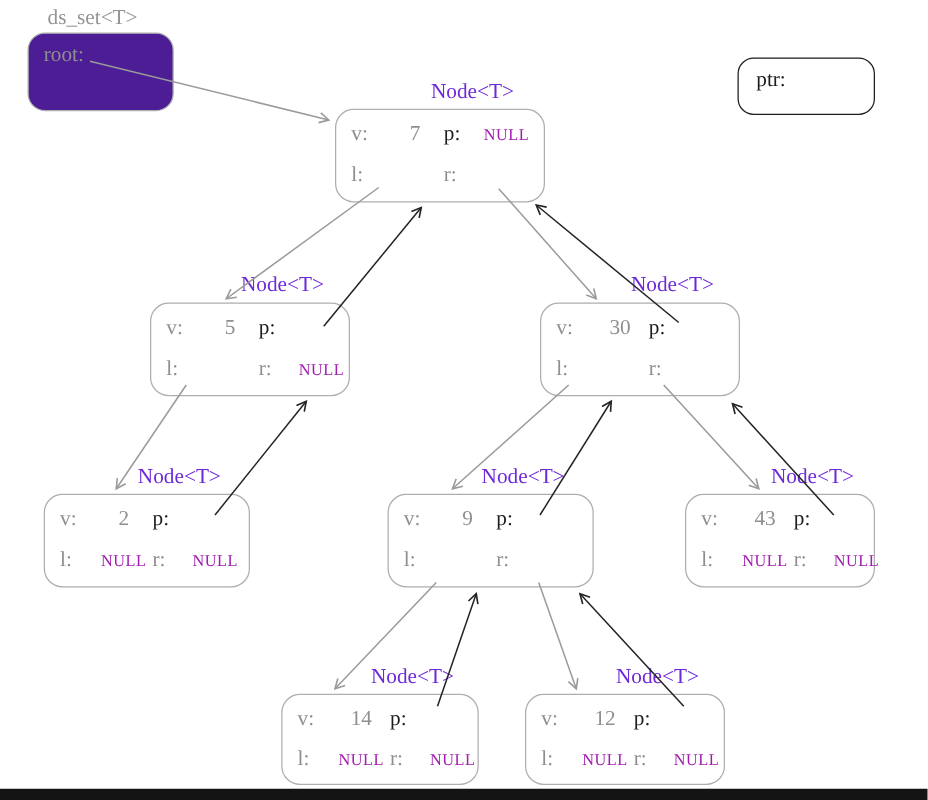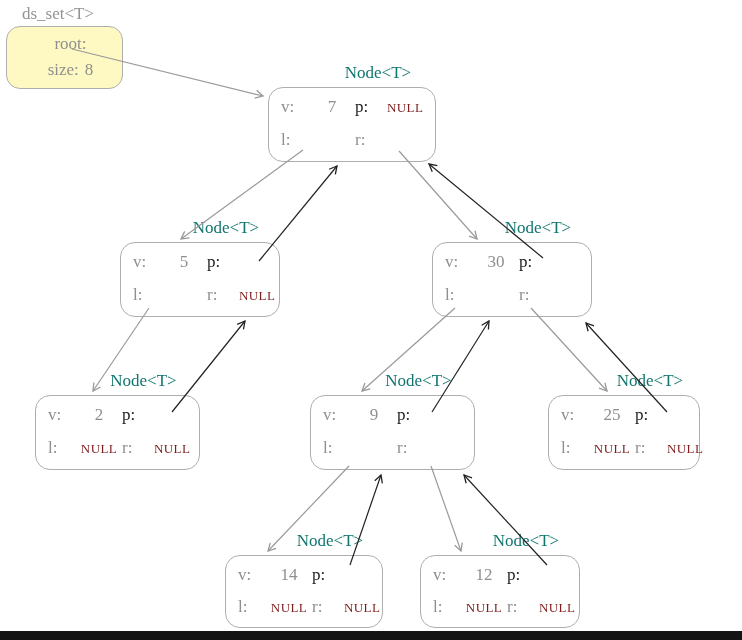--- a/index.html
+++ b/index.html
@@ -13,45 +13,45 @@
   .canvas { position:absolute; inset:0; }
 
   
   .edges { position:absolute; left:0; top:0; width:742px; height:640px; pointer-events:none; z-index:5; }
 
   
   .node { position:absolute; z-index:2; }
   .node-title {
     height:27px; line-height:25px; text-align:center;
     transform:translateX(26px);
-    color:#0f766e; font-size:17px;
+    color:#6d28d9; font-size:17px;
   }
   .node-box {
     border:1px solid #aeaeae; border-radius:15px; background:#fff;
     padding:4px 8px 4px 12px;
     display:flex; flex-direction:column; justify-content:space-around;
   }
   .node-row { display:flex; align-items:baseline; height:32px; line-height:30px; }
   .k   { font-size:17px; }
   .gray  { color:#8f8f8f; }
   .blackt{ color:#1c1c1c; }
   .w1 { width:28px; flex:none; }
   .w2 { width:46px; flex:none; text-align:center; }
   .w3 { width:30px; flex:none; }
   .w4 { flex:1; padding-left:2px; }
   .val { font-size:17px; }
-  .nul { font-size:13px; color:#7f1d1d; letter-spacing:0.4px; }
-
-  
-  .dsset { position:absolute; left:6px; top:4px; z-index:2; }
+  .nul { font-size:13px; color:#a21caf; letter-spacing:0.4px; }
+
+  
+  .dsset { position:absolute; left:22px; top:4px; z-index:2; }
   .dsset-title { font-size:17px; color:#949494; margin-left:16px; }
   .dsset-box {
     margin-top:2px; width:117px; height:63px;
-    border:1px solid #aeaeae; border-radius:14px; background:#fef9c3;
-    padding:4px 0 0 12px; color:#8f8f8f; font-size:17px;text-align:center;
+    border:1px solid #aeaeae; border-radius:14px; background:#4c1d95;
+    padding:4px 0 0 12px; color:#8f8f8f; font-size:17px;
   }
   .dsset-row { line-height:26px; }
   .dsset-row .num { margin-left:6px; }
 
   
   .iterator { position:absolute; left:566px; top:38px; z-index:2; }
   .iterator-title { font-size:17px; color:#a00000; white-space:nowrap; }
   .iterator-box {
     margin-top:8px; margin-left:24px; width:110px; height:46px;
     border:1px solid #1c1c1c; border-radius:13px; background:#fff;
@@ -64,27 +64,27 @@
 <body>
 
 <div class="canvas">
 
   <div class="dsset">
     <div class="dsset-title">ds_set&lt;T&gt;</div>
     <div class="dsset-box">
       <div class="dsset-row">
         <span>root:</span>
       </div>
-      <div class="dsset-row">
-        <span>size:</span><span class="num">8</span>
-      </div>
     </div>
   </div>
 
   <div class="iterator">
+    <div class="iterator-box">
+      <span>ptr:</span>
+    </div>
   </div>
 
   <div class="node" style="left:268px; top:60px;">
     <div class="node-title">Node&lt;T&gt;</div>
     <div class="node-box" style="width:168px; height:75px;">
       <div class="node-row">
         <span class="k gray w1">v:</span>
         <span class="val gray w2">7</span>
         <span class="k blackt w3">p:</span>
         <span class="nul w4">NULL</span>
@@ -168,21 +168,21 @@
         <span class="nul w4"></span>
       </div>
     </div>
   </div>
 
   <div class="node" style="left:548px; top:368px;">
     <div class="node-title">Node&lt;T&gt;</div>
     <div class="node-box" style="width:152px; height:75px;">
       <div class="node-row">
         <span class="k gray w1">v:</span>
-        <span class="val gray w2">25</span>
+        <span class="val gray w2">43</span>
         <span class="k blackt w3">p:</span>
         <span class="nul w4"></span>
       </div>
       <div class="node-row">
         <span class="k gray w1">l:</span>
         <span class="nul w2">NULL</span>
         <span class="k gray w3">r:</span>
         <span class="nul w4">NULL</span>
       </div>
     </div>

